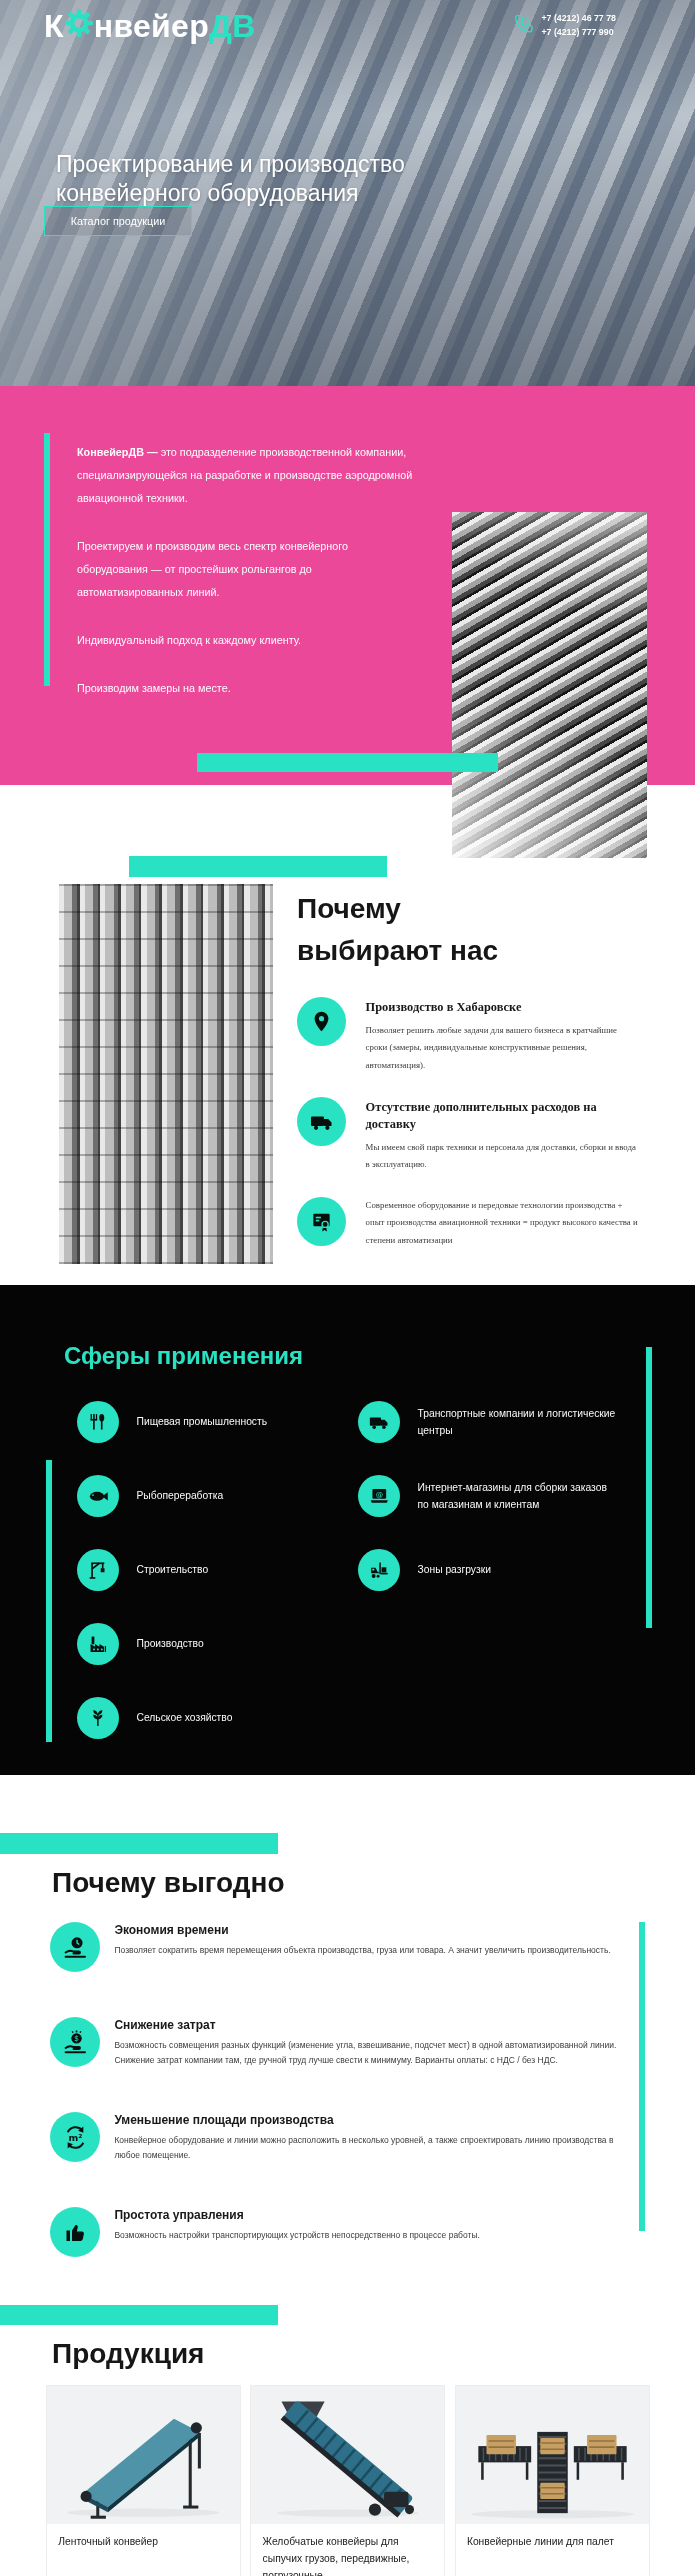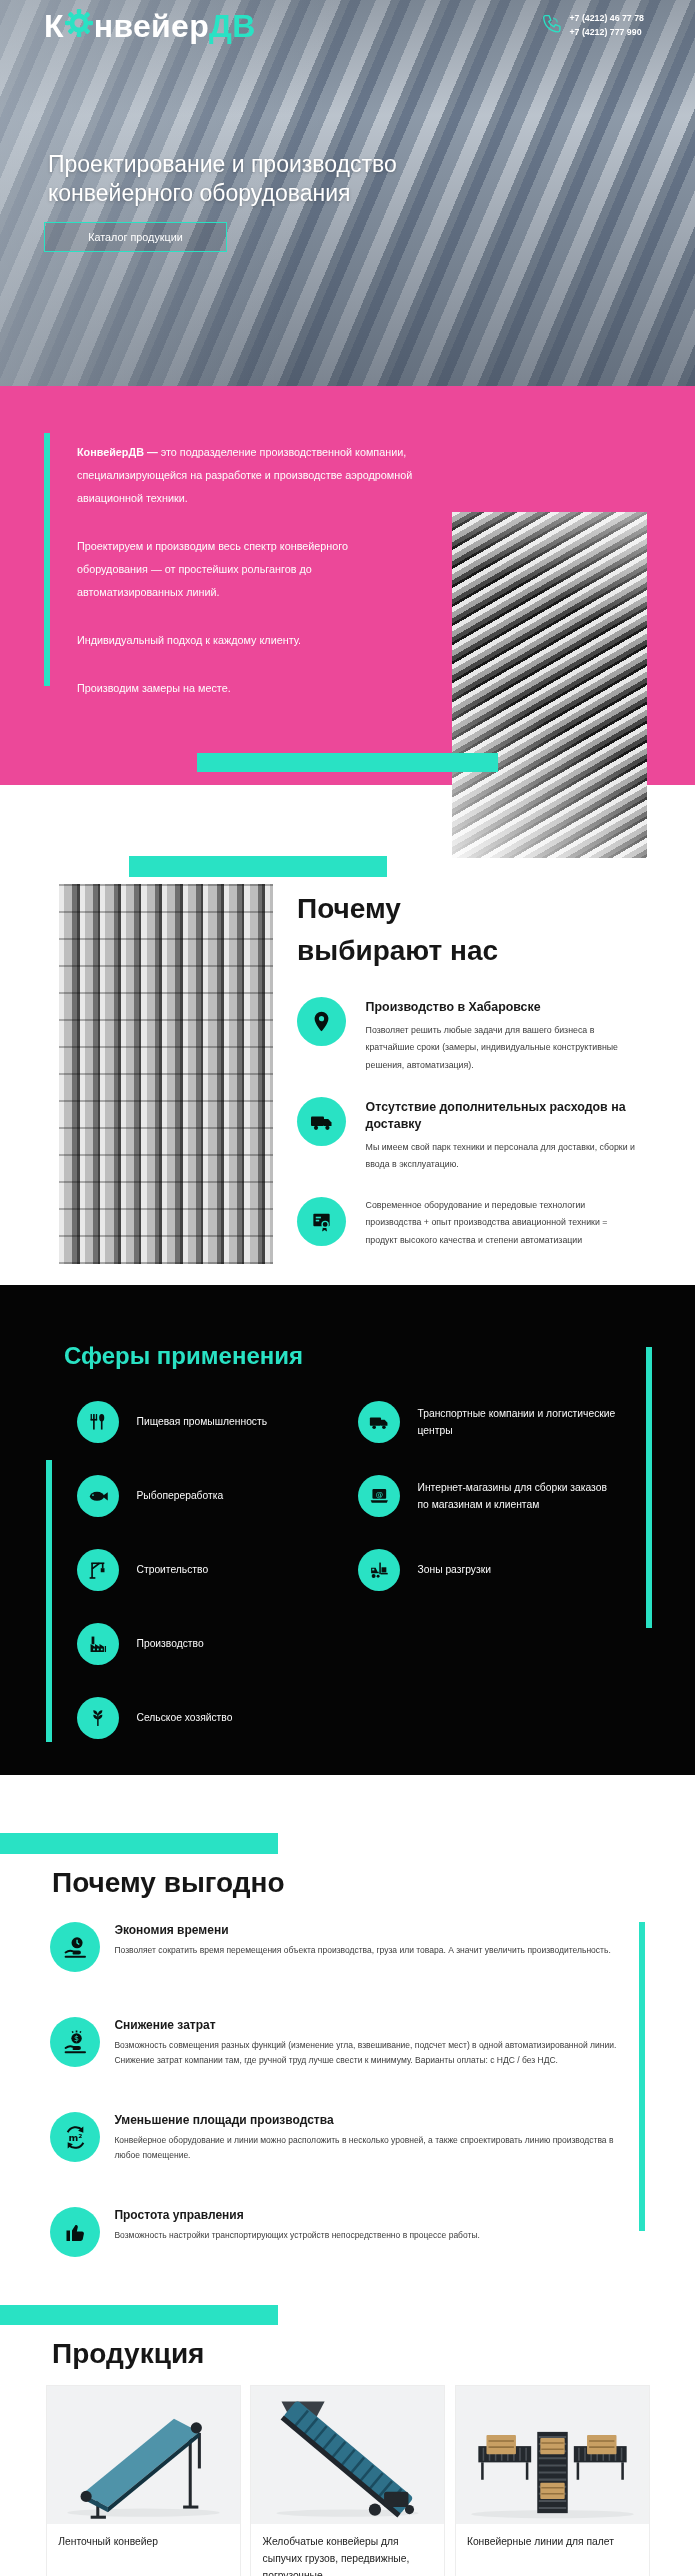--- a/index.html
+++ b/index.html
@@ -9,25 +9,25 @@
   .sec-hero{height:386px;
     background:
       linear-gradient(100deg, rgba(190,198,206,.55) 0%, rgba(190,198,206,0) 45%),
       linear-gradient(180deg, rgba(96,106,118,.45) 0%, rgba(120,130,142,.10) 30%, rgba(64,74,88,.55) 100%),
       repeating-linear-gradient(113deg, #66758a 0 10.3px, #8f9cab 10.3px 24px, #c3cbd4 24px 38px, #7d8a99 38px 46px),
       #8794a2;}
   .logo{position:absolute;left:44px;top:6.2px;display:flex;align-items:center;color:#fff;
     font-size:32px;font-weight:800;letter-spacing:0.3px;line-height:41px;}
   .logo .accent{color:#29e2c4;}
   .logo svg{margin:3.1px 1px 0 1px;}
-  .phones{position:absolute;right:52px;top:13.4px;display:flex;align-items:flex-start;gap:7.2px;}
+  .phones{position:absolute;right:80px;top:13.4px;display:flex;align-items:flex-start;gap:7.2px;}
   .phones .nums{display:flex;flex-direction:column;gap:2.6px;}
   .phone-num{color:#fff;font-size:8.8px;font-weight:700;line-height:11.3px;}
-  .hero-title{position:absolute;left:48px;top:135px;color:#fff;font-size:23px;font-weight:500;line-height:29px;text-shadow:0 0.5px 3.1px rgba(0,0,0,.25);}
-  .hero-btn{position:absolute;left:44px;top:222px;width:183px;height:30px;box-sizing:border-box;
+  .hero-title{position:absolute;left:56px;top:135px;color:#fff;font-size:23px;font-weight:500;line-height:29px;text-shadow:0 0.5px 3.1px rgba(0,0,0,.25);}
+  .hero-btn{position:absolute;left:44px;top:206px;width:148px;height:30px;box-sizing:border-box;
     border:1px solid #29e2c4;background:rgba(10,14,16,.10);color:#fff;font-size:10.8px;font-weight:500;
     display:flex;align-items:center;justify-content:center;cursor:pointer;}
   
   .sec-about{height:399px;background:#ec4899;padding-left:22px;}
   .vbar{position:absolute;width:6.2px;background:#29e2c4;}
   .vbar-about{left:44px;top:47px;height:253px;}
   .about-text{position:absolute;left:77px;top:55px;width:337px;}
   .about-text p{margin:0 0 25px;color:#fdfdfd;font-size:10.8px;font-weight:300;line-height:23px;}
   .about-text b{font-weight:700;}
   .about-photo{position:absolute;left:452px;top:126px;width:195px;height:346px;z-index:5;
@@ -42,21 +42,21 @@
   .sec-whyus{height:500px;background:#fff;}
   .hbar-whyus{left:129px;top:71px;width:258px;height:20.6px;}
   .whyus-photo{position:absolute;left:59px;top:99px;width:214px;height:380px;z-index:2;
     background:
       repeating-linear-gradient(0deg, rgba(0,0,0,.28) 0 2.1px, rgba(0,0,0,0) 2.1px 27px),
       repeating-linear-gradient(90deg, #e9e9e9 0 5.2px, #bdbdbd 5.2px 13.4px, #6f6f6f 13.4px 18px, #434343 18px 20.6px),
       #9c9c9c;}
   .h2-dark{position:absolute;color:#161616;font-size:28px;font-weight:700;margin:0;}
   .whyus-title{left:297px;top:103px;line-height:42px;}
   .feat-col{position:absolute;left:297px;top:212px;width:343px;display:flex;flex-direction:column;gap:23px;}
-  .feat{display:flex;gap:19.6px;}
+  .feat{display:flex;gap:19.6px;font-family:Liberation Serif, serif;}
   .fcircle{flex:0 0 49px;width:49px;height:49px;border-radius:50%;background:#29e2c4;display:flex;align-items:center;justify-content:center;}
   .feat-title{font-size:12.4px;font-weight:700;color:#191919;line-height:16.5px;margin:2.1px 0 6.2px;}
   .feat-text{font-size:8.8px;color:#3c3c3c;line-height:17.5px;max-width:278px;}
   
   .sec-spheres{height:490px;background:#050505;}
   .spheres-title{position:absolute;left:52px;top:45px;margin:12px;color:#29e2c4;font-size:24px;font-weight:700;}
   .vbar-sph-r{left:646px;top:62px;height:281px;}
   .vbar-sph-l{left:46px;top:175px;height:282px;}
   .sph-col{position:absolute;top:116px;display:flex;flex-direction:column;gap:32px;}
   .sph-col-left{left:77px;width:247px;}

